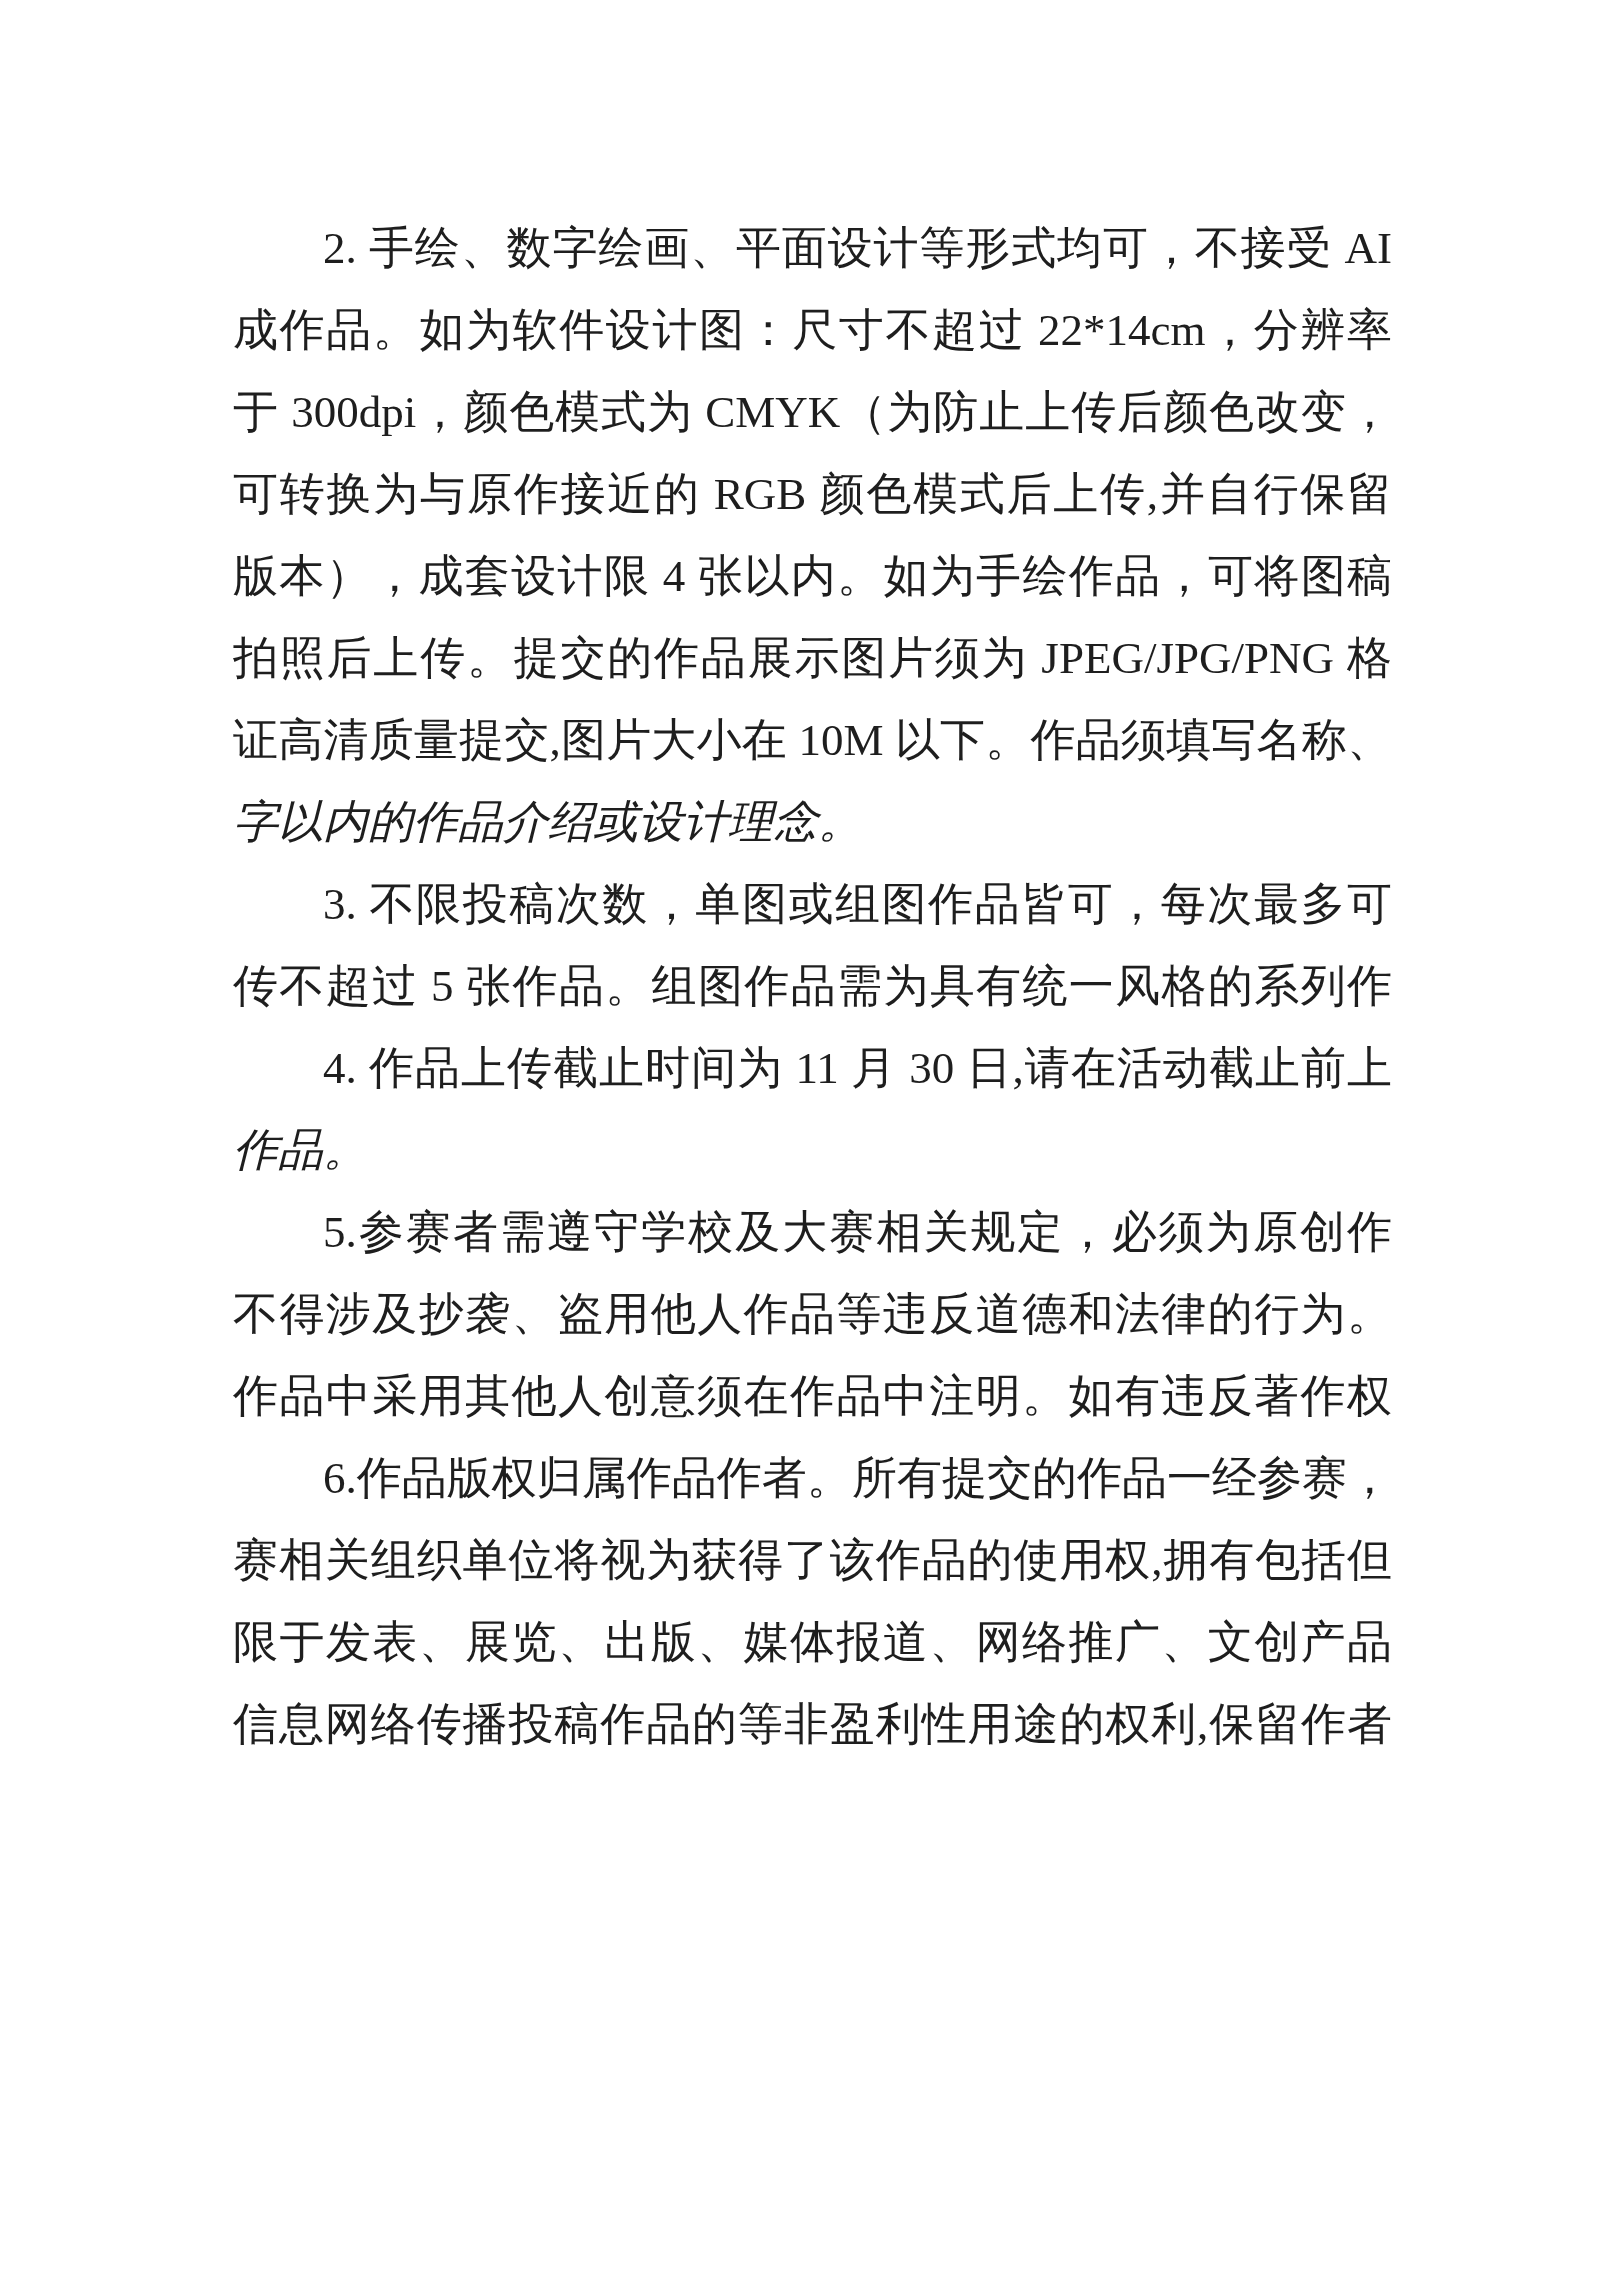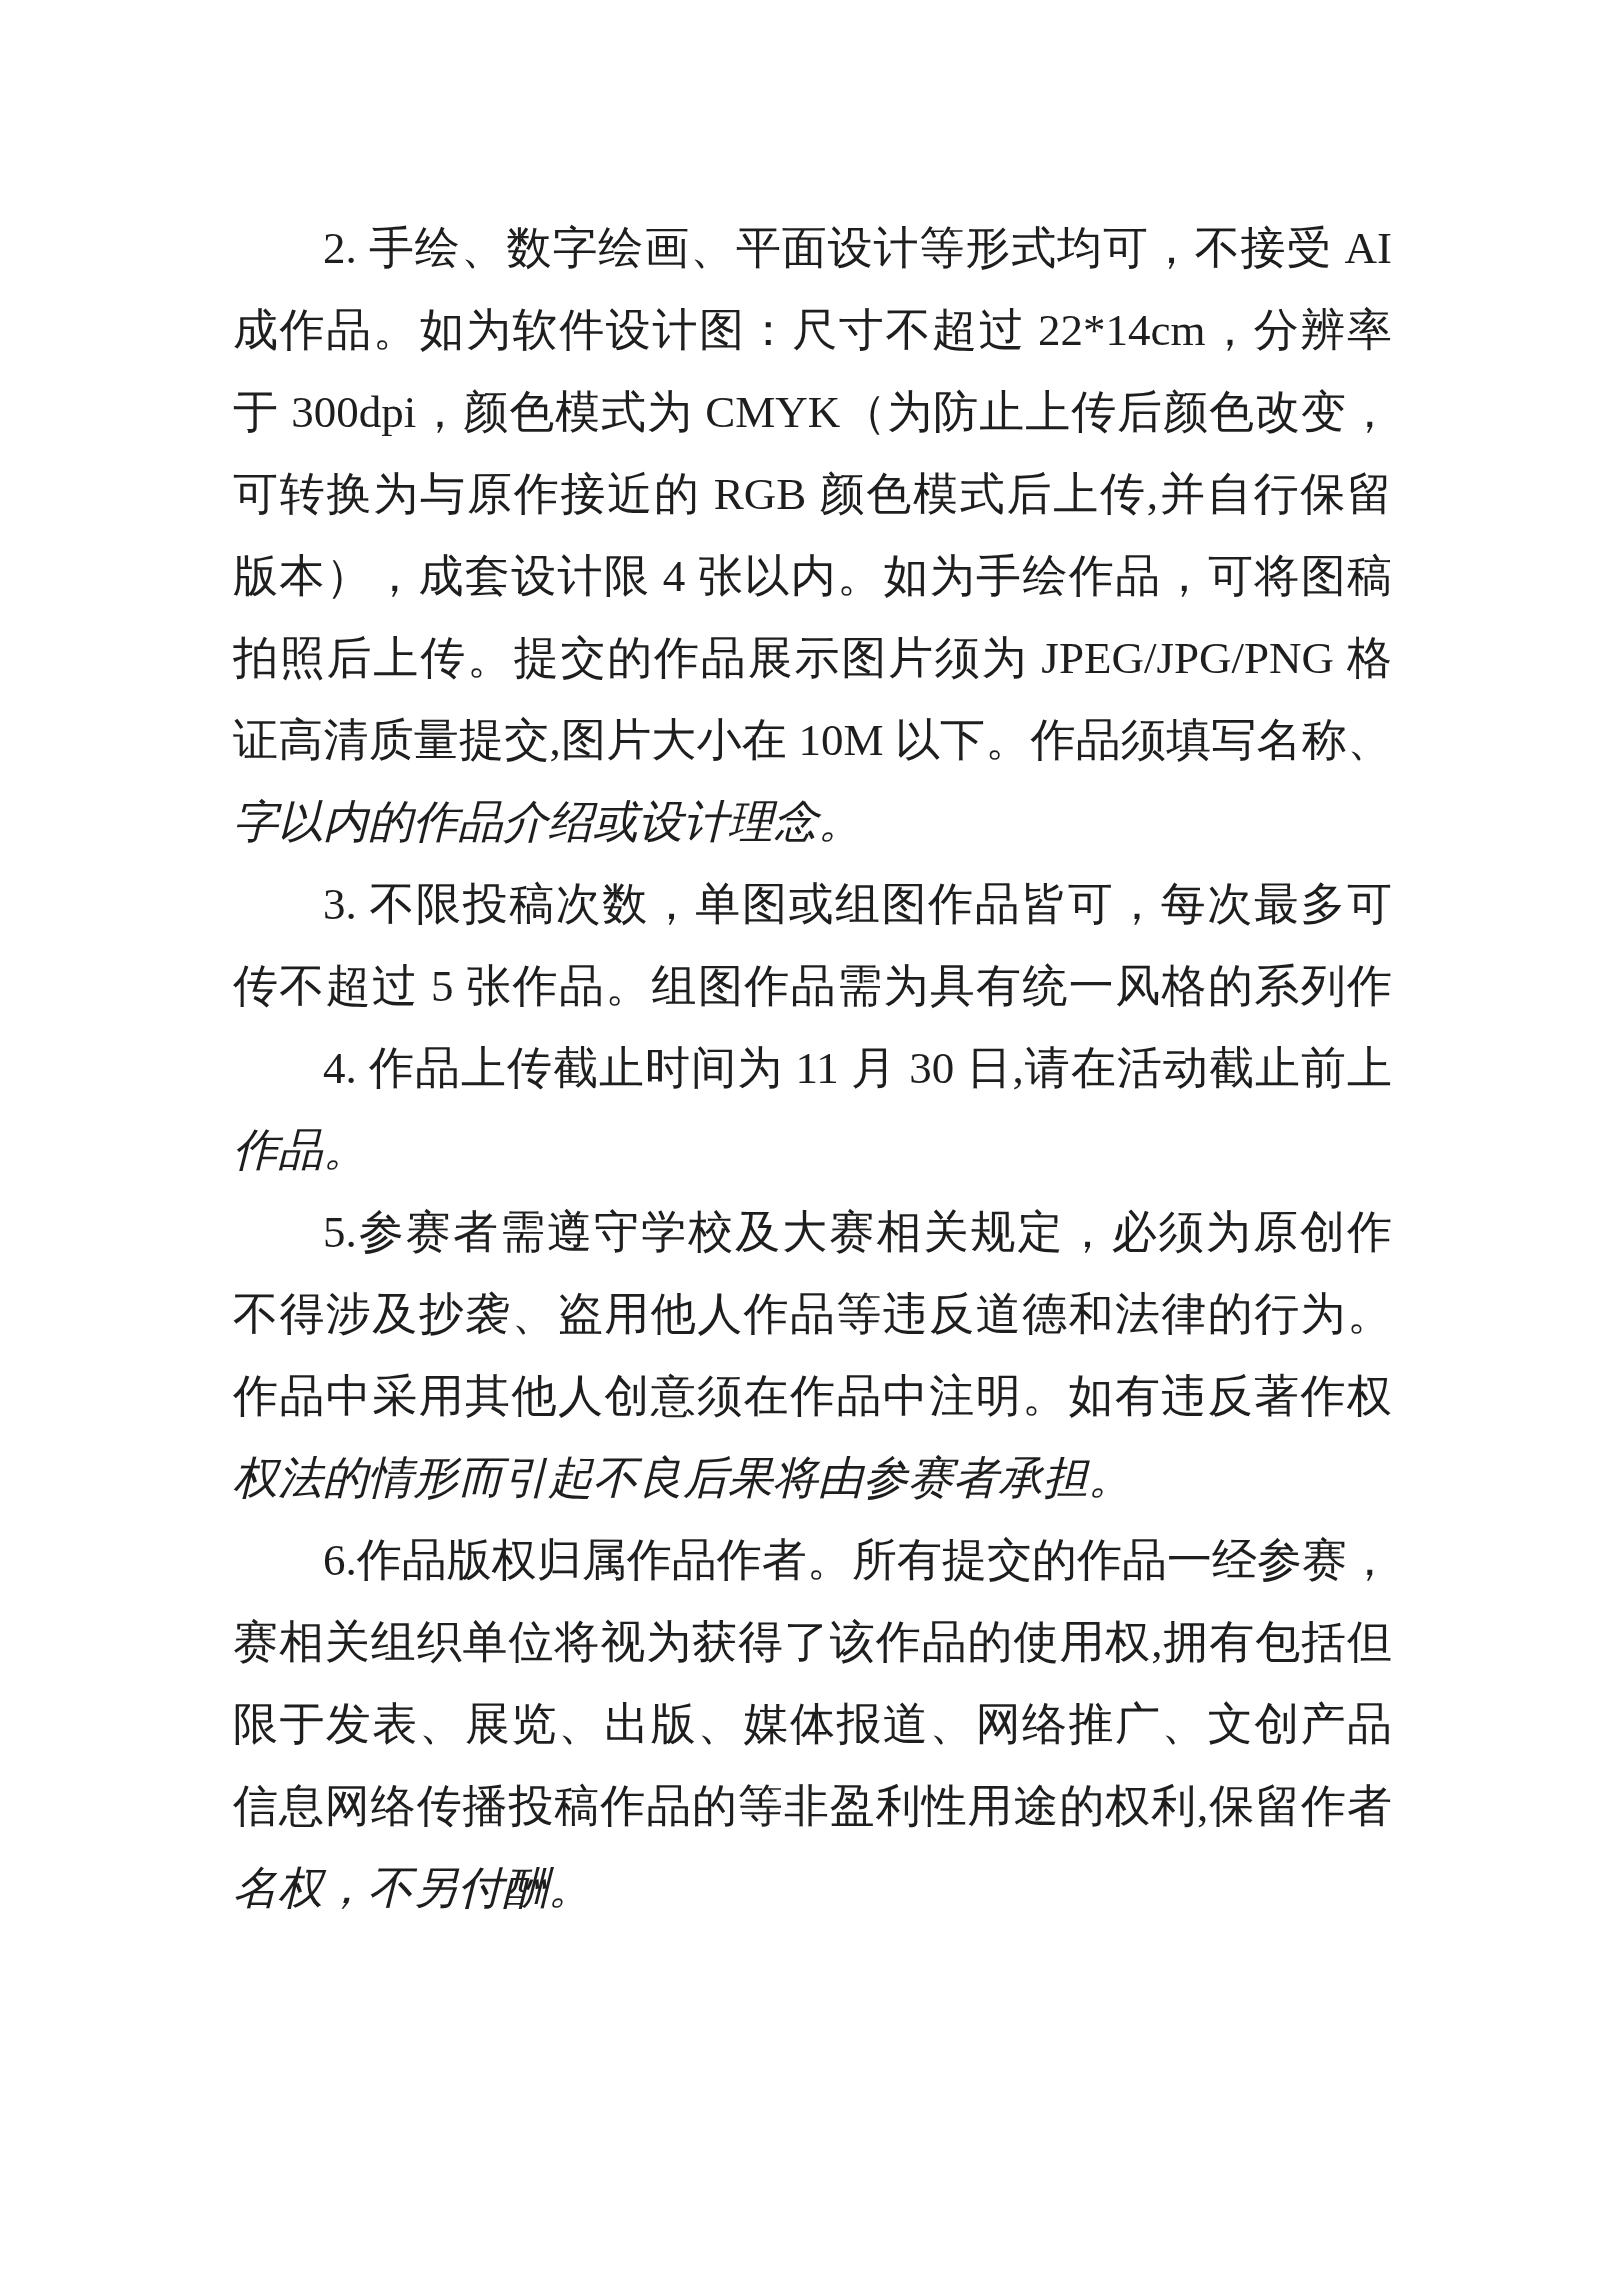--- a/index.html
+++ b/index.html
@@ -68,26 +68,24 @@
 
     <div class="para">
       <div class="ln ind">4. 作品上传截止时间为 11 月 30 日,请在活动截止前上传</div>
       <div class="ln last">作品。</div>
     </div>
 
     <div class="para">
       <div class="ln ind">5.参赛者需遵守学校及大赛相关规定，必须为原创作品，</div>
       <div class="ln">不得涉及抄袭、盗用他人作品等违反道德和法律的行为。如在</div>
       <div class="ln">作品中采用其他人创意须在作品中注明。如有违反著作权及版</div>
-      <div class="ln last">权法的情形而引起不良后果将由参赛者承担。</div>
     </div>
 
     <div class="para">
       <div class="ln ind">6.作品版权归属作品作者。所有提交的作品一经参赛，大</div>
       <div class="ln">赛相关组织单位将视为获得了该作品的使用权,拥有包括但不</div>
       <div class="ln">限于发表、展览、出版、媒体报道、网络推广、文创产品开发、</div>
       <div class="ln">信息网络传播投稿作品的等非盈利性用途的权利,保留作者署</div>
-      <div class="ln last">名权，不另付酬。</div>
     </div>
 
   </div>
 </div>
 
 
 </body></html>

